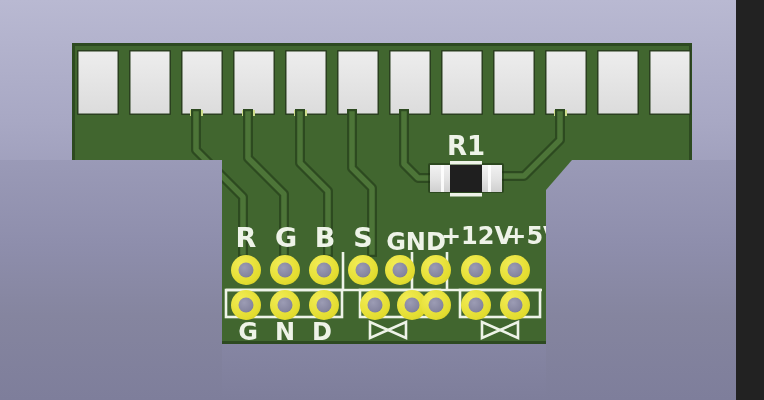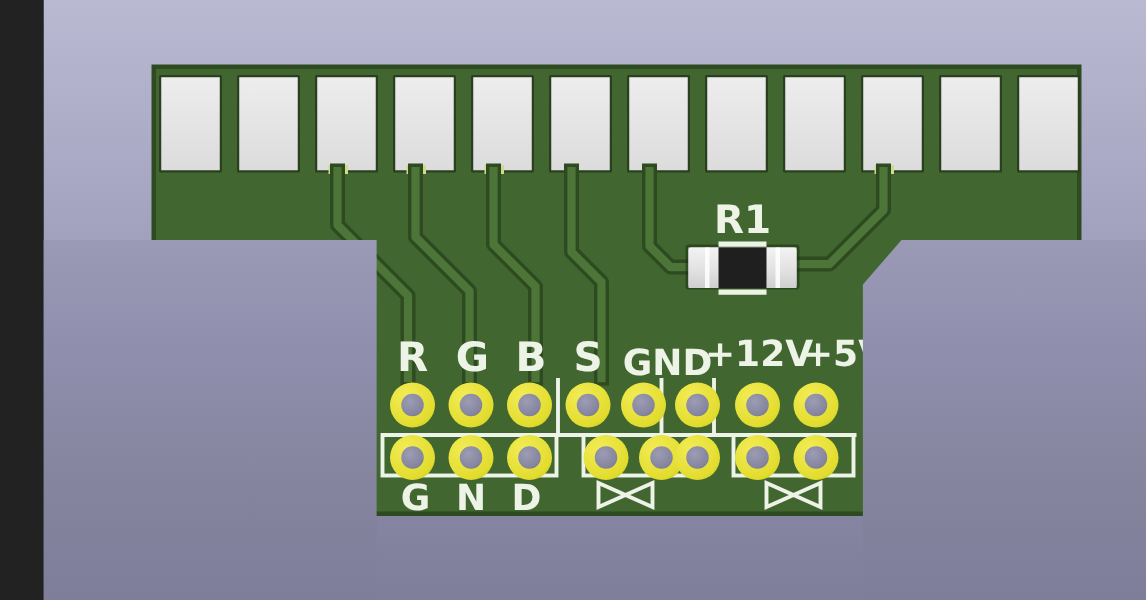--- a/index.html
+++ b/index.html
@@ -7,21 +7,20 @@
     margin: 0;
     padding: 0;
     background: #222;
   }
   #stage {
     position: relative;
     width: 736px;
     height: 400px;
     overflow: hidden;
     font-family: "DejaVu Sans", sans-serif;
-    margin-left: 29px;
   }
   #backdrop {
     position: absolute;
     inset: 0;
     background: linear-gradient(to bottom, #b9b9d2 0%, #a8a8c4 30%, #9292b0 62%, #7e7e9b 100%);
   }
   #board-svg {
     position: absolute;
     left: 0;
     top: 0;

